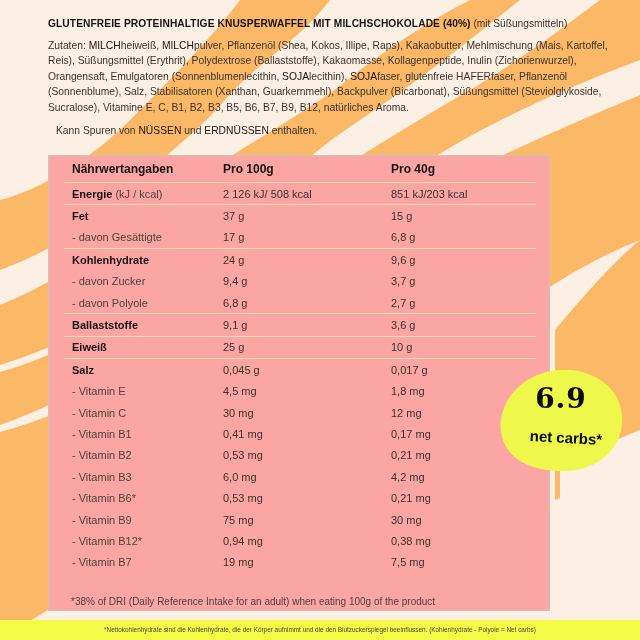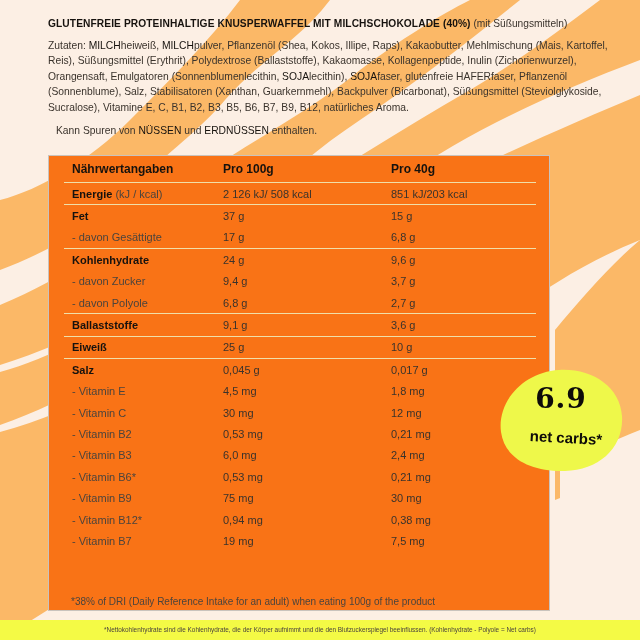--- a/index.html
+++ b/index.html
@@ -14,21 +14,21 @@
 
   .intro { position: absolute; left: 48px; top: 16px; width: 570px; font-size: 10.3px; line-height: 15.5px; color: #3a332c; }
   .intro b { color: #16120e; font-weight: 400; }
   .title-line { margin: 0 0 6px 0; font-size: 10.2px; }
   .title-line .t-bold { font-weight: 700; letter-spacing: 0.1px; color: #16120e; }
   .ingredients { margin: 0 0 7px 0; }
   .allergen { margin: 8px; }
 
   .panel {
     position: absolute; left: 48px; top: 155px; width: 502px; height: 456px;
-    background: #f97316; border: 1px solid #c9c3bd; box-sizing: border-box;
+    background: #fca5a5; border: 1px solid #c9c3bd; box-sizing: border-box;
   }
   .nut-table { position: absolute; left: 15px; top: 0; width: 472px; border-collapse: collapse; font-size: 11px; }
   .nut-table td, .nut-table th { padding: 0; height: 21.4px; text-align: left; vertical-align: middle; }
   .nut-table th { height: 26px; font-weight: 700; font-size: 12px; color: #16120e; }
   .c1 { width: 151px; padding-left: 8px !important; }
   .c2 { width: 168px; margin-top: 35px; }
   .row-line td, .row-line th { border-bottom: 1px solid #f0dfa9; }
   .bold-label { font-weight: 700; color: #16120e; }
   .light { color: #4b443d; font-weight: 400; }
   .val { color: #3a332c; }
@@ -137,28 +137,33 @@
             <td class="c1"><span class="light">- Vitamin E</span></td>
             <td class="c2 val">4,5 mg</td>
             <td class="val">1,8 mg</td>
           </tr>
           <tr>
             <td class="c1"><span class="light">- Vitamin C</span></td>
             <td class="c2 val">30 mg</td>
             <td class="val">12 mg</td>
           </tr>
           <tr>
+            <td class="c1"><span class="light">- Vitamin B1</span></td>
+            <td class="c2 val">0,41 mg</td>
+            <td class="val">0,17 mg</td>
+          </tr>
+          <tr>
             <td class="c1"><span class="light">- Vitamin B2</span></td>
             <td class="c2 val">0,53 mg</td>
             <td class="val">0,21 mg</td>
           </tr>
           <tr>
             <td class="c1"><span class="light">- Vitamin B3</span></td>
             <td class="c2 val">6,0 mg</td>
-            <td class="val">2,4 mg</td>
+            <td class="val">4,2 mg</td>
           </tr>
           <tr>
             <td class="c1"><span class="light">- Vitamin B6*</span></td>
             <td class="c2 val">0,53 mg</td>
             <td class="val">0,21 mg</td>
           </tr>
           <tr>
             <td class="c1"><span class="light">- Vitamin B9</span></td>
             <td class="c2 val">75 mg</td>
             <td class="val">30 mg</td>

